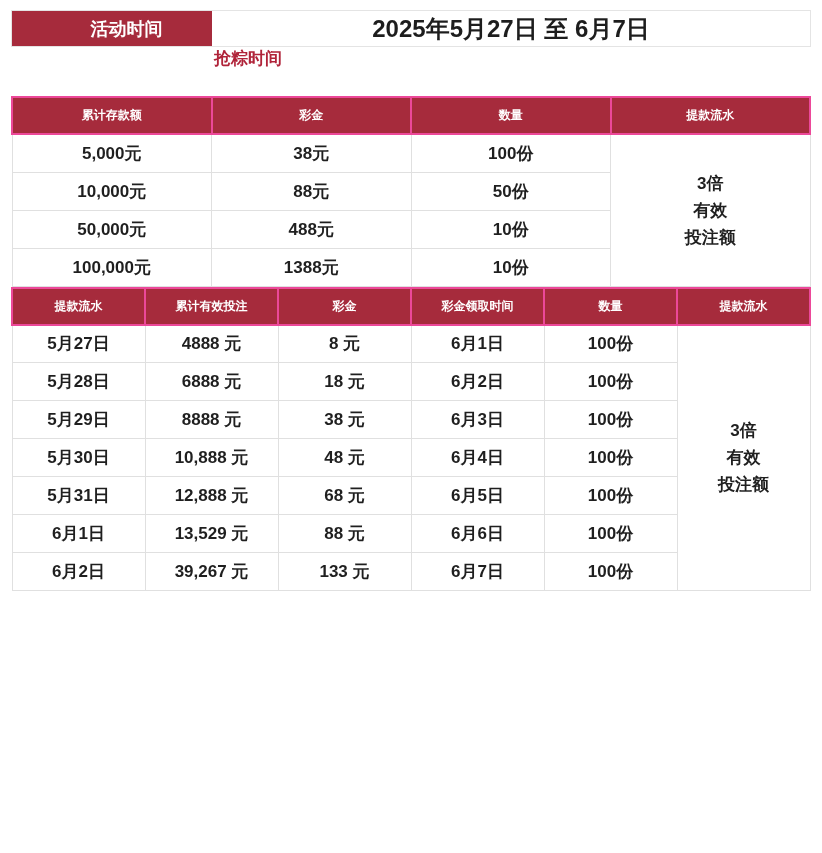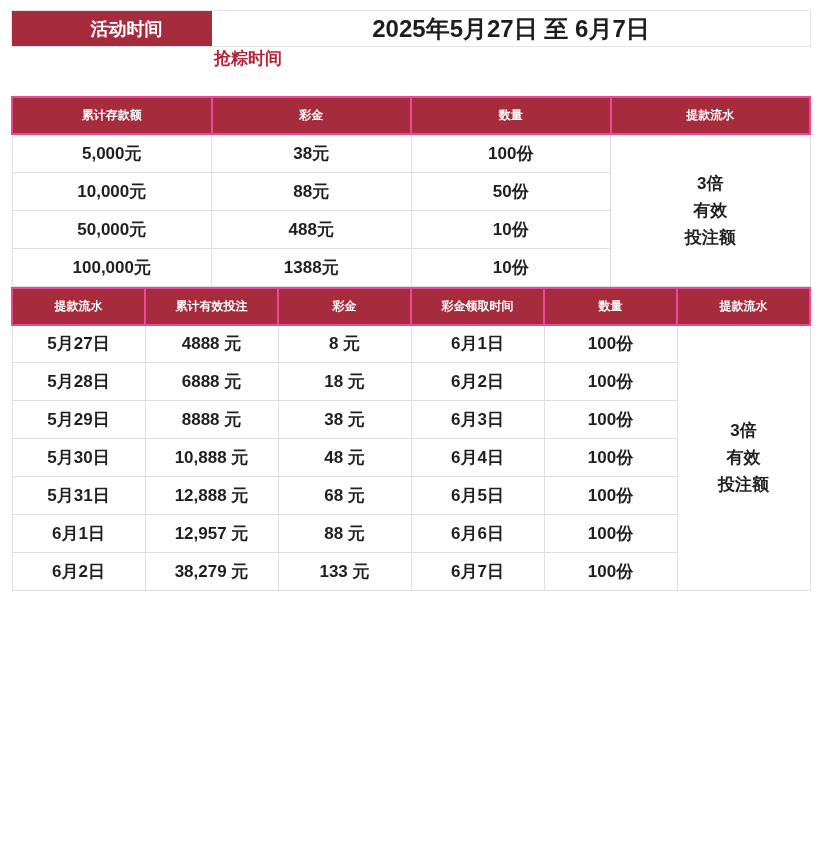--- a/index.html
+++ b/index.html
@@ -199,28 +199,28 @@
         </tr>
         <tr>
           <td>5月31日</td>
           <td>12,888 元</td>
           <td>68 元</td>
           <td>6月5日</td>
           <td>100份</td>
         </tr>
         <tr>
           <td>6月1日</td>
-          <td>12,957 元</td>
+          <td>13,529 元</td>
           <td>88 元</td>
           <td>6月6日</td>
           <td>100份</td>
         </tr>
         <tr>
           <td>6月2日</td>
-          <td>38,279 元</td>
+          <td>39,267 元</td>
           <td>133 元</td>
           <td>6月7日</td>
           <td>100份</td>
         </tr>
       </tbody>
   </table>
 
 </div>
 
 </body></html>

